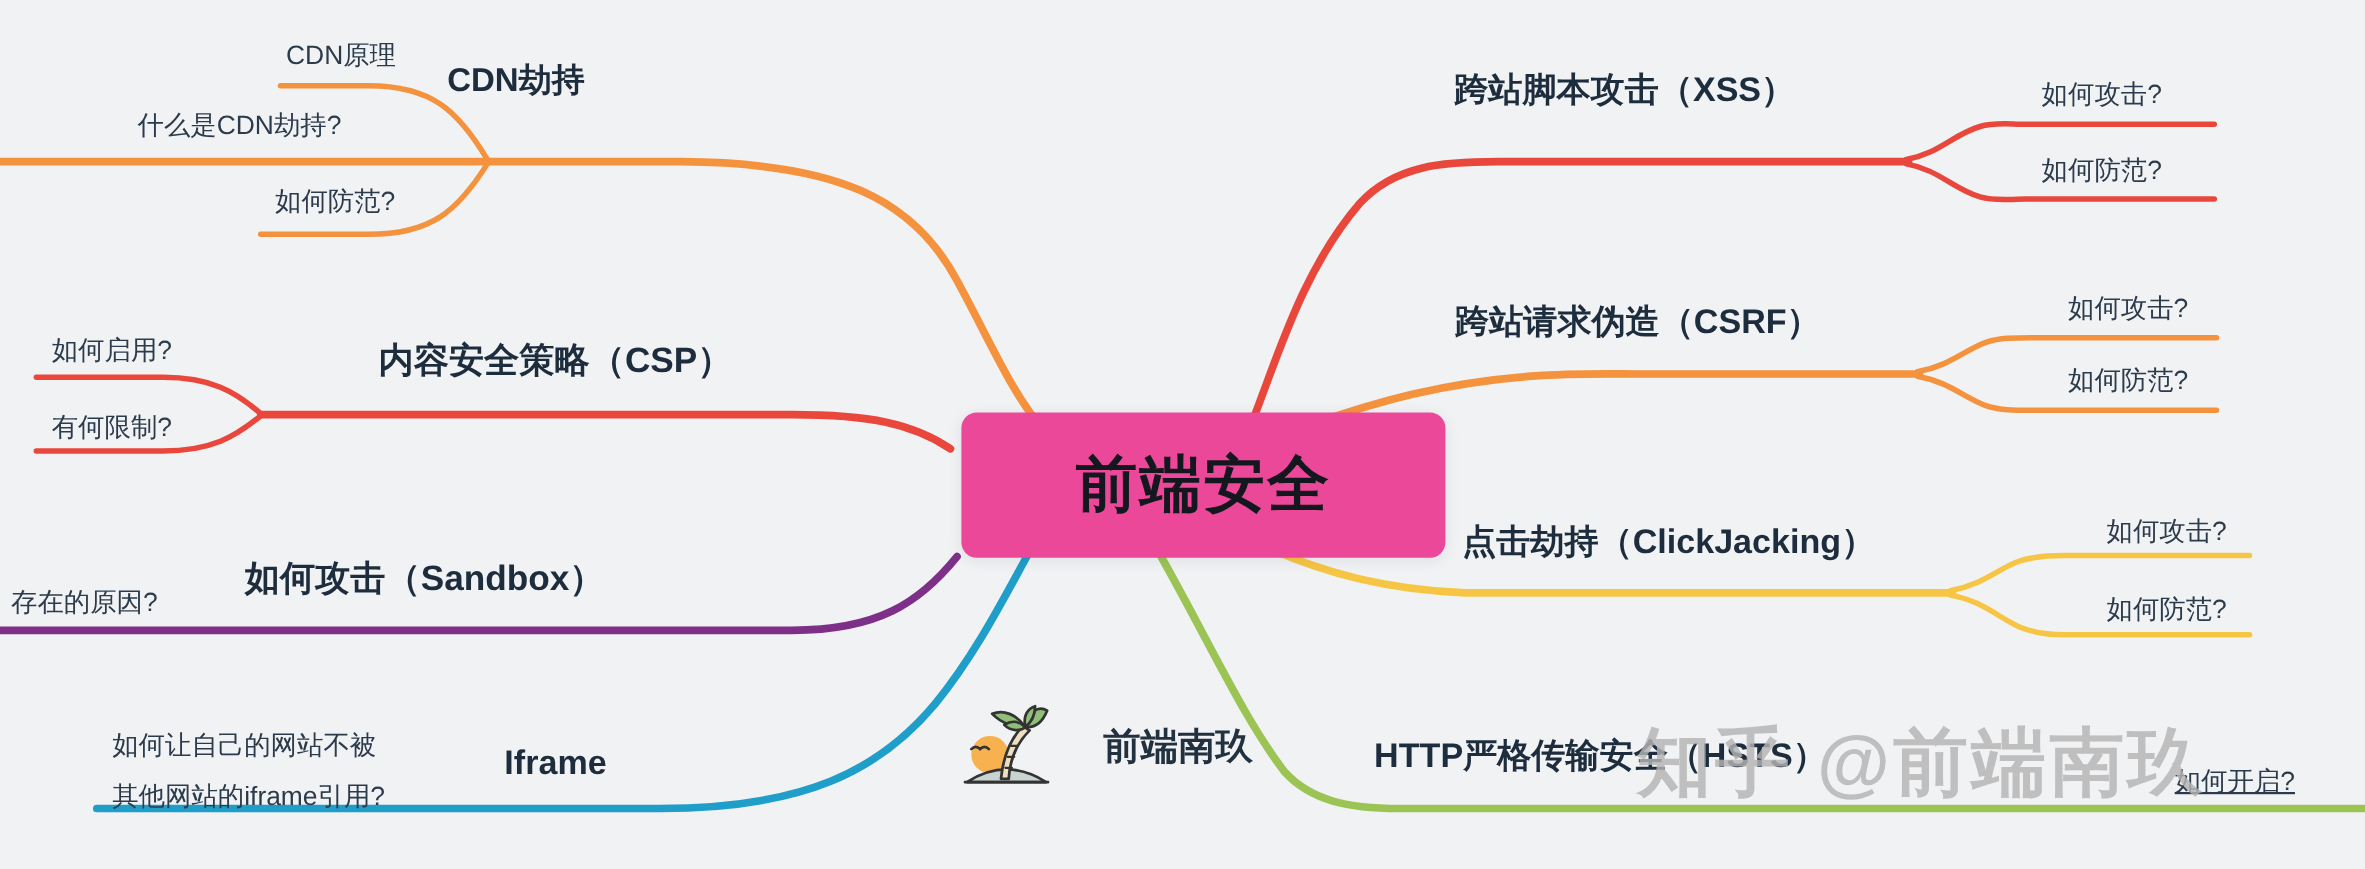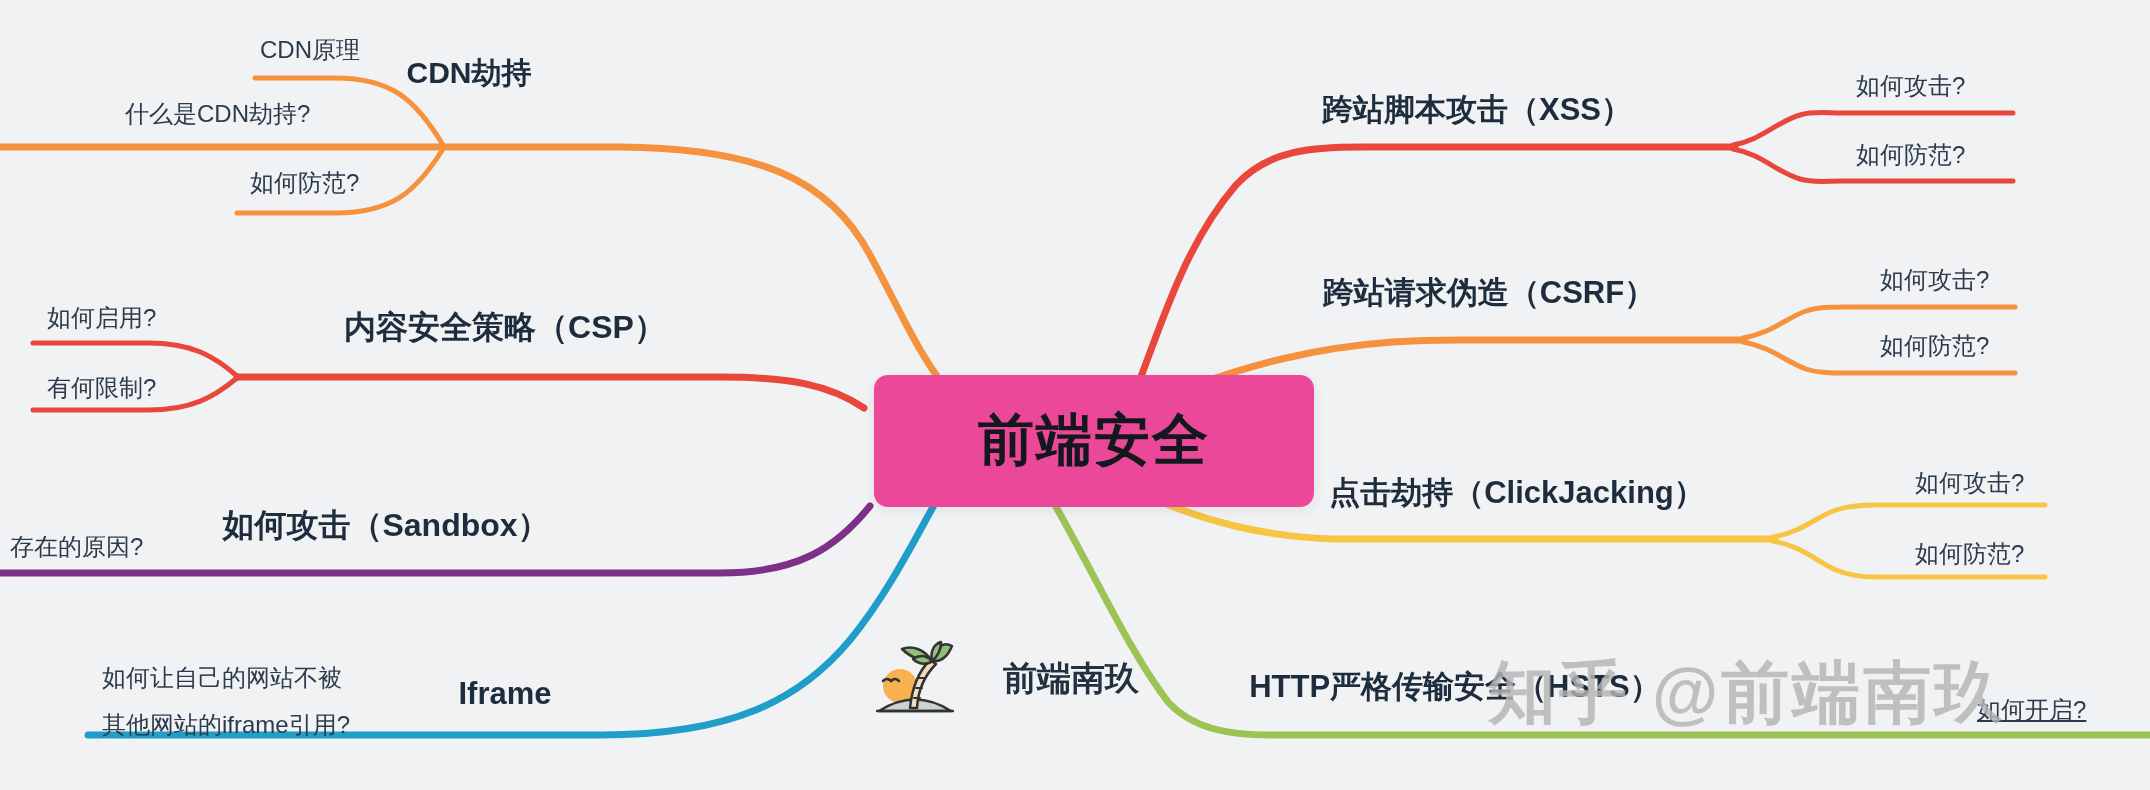--- a/index.html
+++ b/index.html
@@ -60,21 +60,21 @@
   <div class="node blabel s31" style="left:505px;top:694px;">Iframe</div>
 
   <div class="node sub" style="left:260px;top:50px;">CDN原理</div>
   <div class="node sub" style="left:125px;top:114px;">什么是CDN劫持?</div>
   <div class="node sub" style="left:250px;top:183px;">如何防范?</div>
   <div class="node sub" style="left:47px;top:318px;">如何启用?</div>
   <div class="node sub" style="left:47px;top:388px;">有何限制?</div>
   <div class="node sub" style="left:10px;top:547px;">存在的原因?</div>
   <div class="node sub wrap2" style="left:102px;top:654px;">如何让自己的网站不被其他网站的iframe引用?</div>
 
-  <div class="node blabel s31" style="left:1477px;top:110px;">跨站脚本攻击（XSS）</div>
+  <div class="node blabel s31" style="left:1477px;top:82px;">跨站脚本攻击（XSS）</div>
   <div class="node blabel s31" style="left:1489px;top:293px;">跨站请求伪造（CSRF）</div>
   <div class="node blabel s31" style="left:1517px;top:493px;">点击劫持（ClickJacking）</div>
   <div class="node blabel s31" style="left:1455px;top:687px;">HTTP严格传输安全（HSTS）</div>
 
   <div class="node sub" style="left:1856px;top:86px;">如何攻击?</div>
   <div class="node sub" style="left:1856px;top:155px;">如何防范?</div>
   <div class="node sub" style="left:1880px;top:280px;">如何攻击?</div>
   <div class="node sub" style="left:1880px;top:346px;">如何防范?</div>
   <div class="node sub" style="left:1915px;top:483px;">如何攻击?</div>
   <div class="node sub" style="left:1915px;top:554px;">如何防范?</div>

